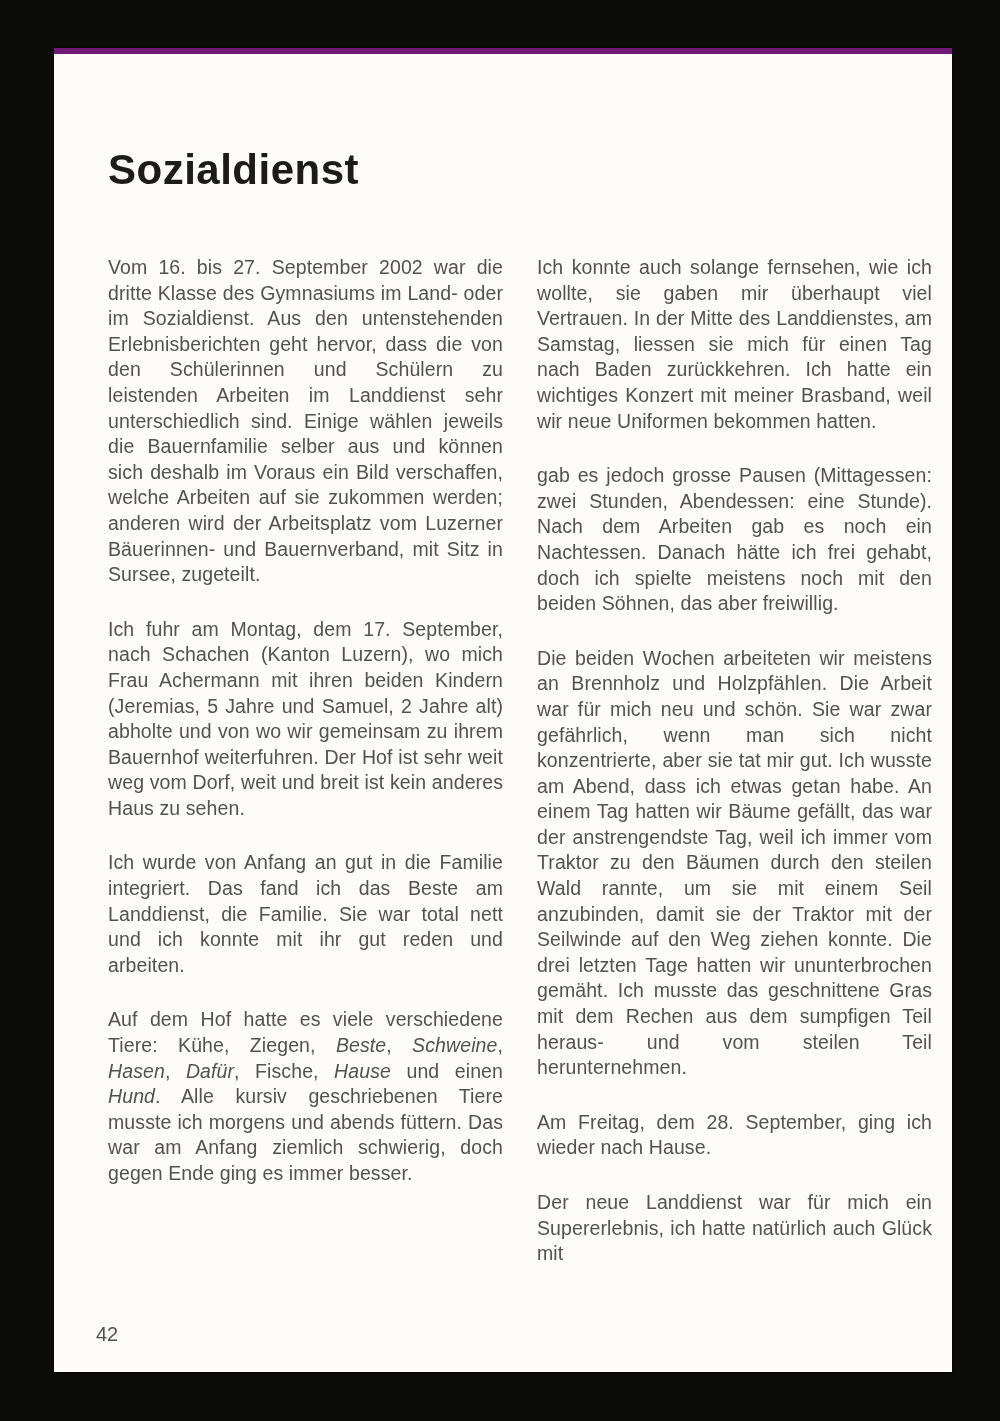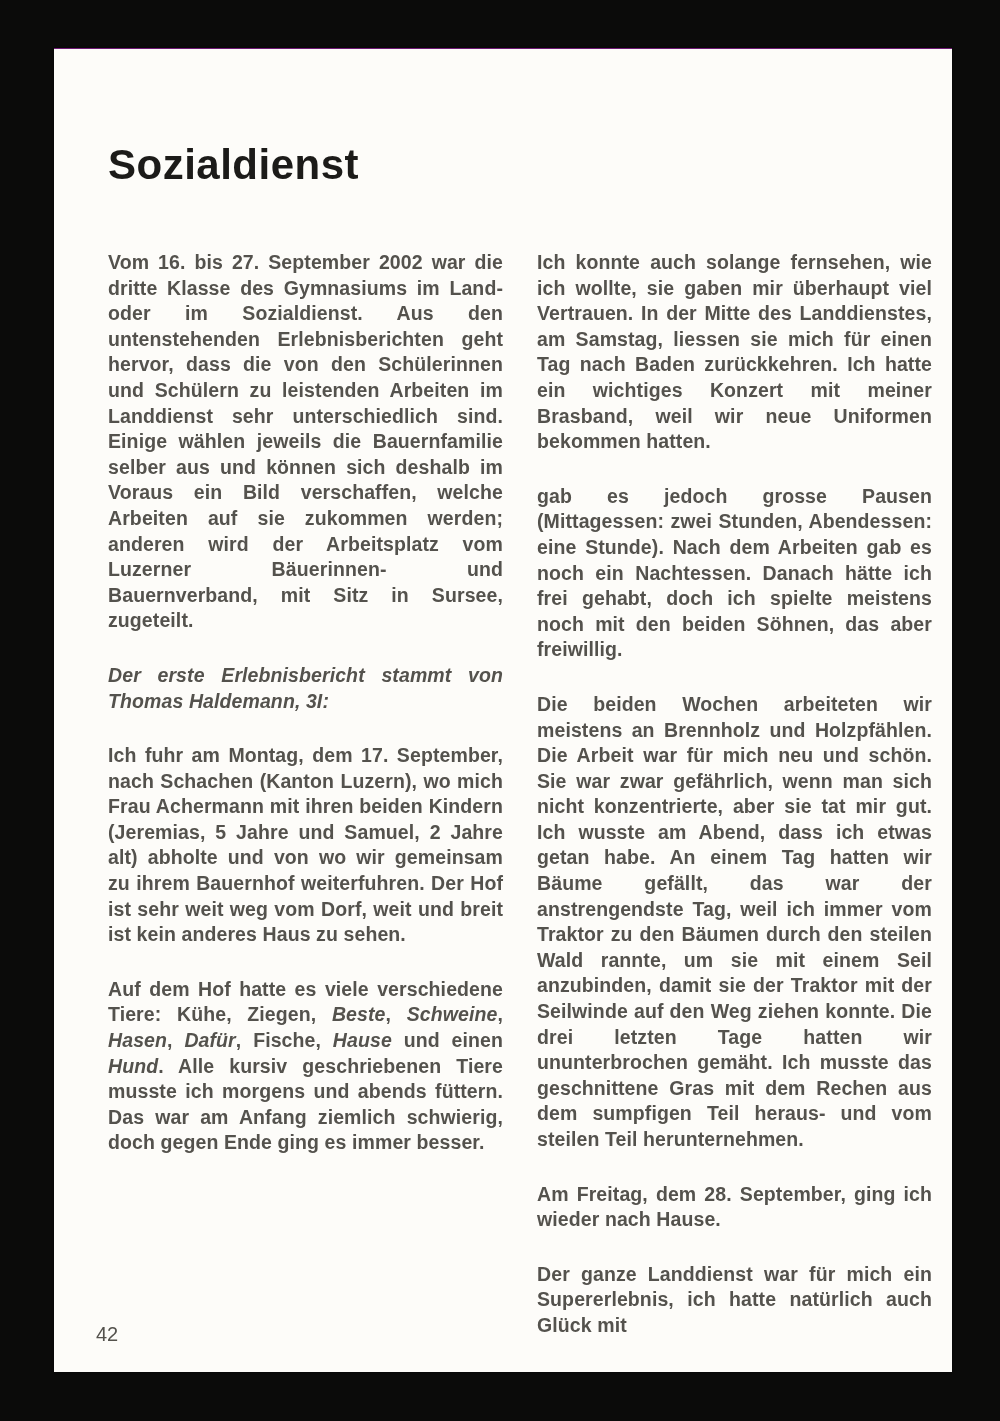--- a/index.html
+++ b/index.html
@@ -19,21 +19,21 @@
     inset: 0;
   }
   .page {
     position: absolute;
     left: 54px;
     top: 48px;
     width: 898px;
     height: 1324px;
     box-sizing: border-box;
     background: var(--paper, #fdfcf9);
-    border-top: 1px solid #701a75;
+    border-top: 6px solid #701a75;
     padding: 95px 20px 0 54px;
     box-shadow: 0 0 2px rgba(0,0,0,0.6);
   }
   .title {
     margin: 0;
     font-size: 42px;
     line-height: 1;
     font-weight: bold;
     letter-spacing: 0.5px;
     color: var(--title-ink, #1c1b19);
@@ -46,21 +46,20 @@
   .col {
     width: 395px;
   }
   .para {
     margin: 0 0 29px 0;
     font-size: 19.5px;
     line-height: 25.6px;
     letter-spacing: 0.1px;
     color: var(--ink, #54524d);
     text-align: justify;
-    font-weight: bold;
   }
   .para.italic {
     font-style: italic;
   }
   .para em {
     font-style: italic;
   }
   .pagenum {
     position: absolute;
     left: 42px;
@@ -74,30 +73,30 @@
 
 <div class="scan-frame">
   <div class="page">
 
     <h1 class="title">Sozialdienst</h1>
 
     <div class="columns">
 
       <div class="col">
         <p class="para">Vom 16. bis 27. September 2002 war die dritte Klasse des Gymnasiums im Land- oder im Sozialdienst. Aus den untenstehenden Erlebnisberichten geht hervor, dass die von den Schülerinnen und Schülern zu leistenden Arbeiten im Landdienst sehr unterschiedlich sind. Einige wählen jeweils die Bauernfamilie selber aus und können sich deshalb im Voraus ein Bild verschaffen, welche Arbeiten auf sie zukommen werden; anderen wird der Arbeitsplatz vom Luzerner Bäuerinnen- und Bauernverband, mit Sitz in Sursee, zugeteilt.</p>
-        <p class="para italic">Der erste Erlebnisbericht stammt von Thomas Haldemann, 3I:</p>
         <p class="para">Ich fuhr am Montag, dem 17. September, nach Schachen (Kanton Luzern), wo mich Frau Achermann mit ihren beiden Kindern (Jeremias, 5 Jahre und Samuel, 2 Jahre alt) abholte und von wo wir gemeinsam zu ihrem Bauernhof weiterfuhren. Der Hof ist sehr weit weg vom Dorf, weit und breit ist kein anderes Haus zu sehen.</p>
+        <p class="para">Ich wurde von Anfang an gut in die Familie integriert. Das fand ich das Beste am Landdienst, die Familie. Sie war total nett und ich konnte mit ihr gut reden und arbeiten.</p>
         <p class="para">Auf dem Hof hatte es viele verschiedene Tiere: Kühe, Ziegen, <em>Beste</em>, <em>Schweine</em>, <em>Hasen</em>, <em>Dafür</em>, Fische, <em>Hause</em> und einen <em>Hund</em>. Alle kursiv geschriebenen Tiere musste ich morgens und abends füttern. Das war am Anfang ziemlich schwierig, doch gegen Ende ging es immer besser.</p>
       </div>
 
       <div class="col">
         <p class="para">Ich konnte auch solange fernsehen, wie ich wollte, sie gaben mir überhaupt viel Vertrauen. In der Mitte des Landdienstes, am Samstag, liessen sie mich für einen Tag nach Baden zurückkehren. Ich hatte ein wichtiges Konzert mit meiner Brasband, weil wir neue Uniformen bekommen hatten.</p>
         <p class="para">gab es jedoch grosse Pausen (Mittagessen: zwei Stunden, Abendessen: eine Stunde). Nach dem Arbeiten gab es noch ein Nachtessen. Danach hätte ich frei gehabt, doch ich spielte meistens noch mit den beiden Söhnen, das aber freiwillig.</p>
         <p class="para">Die beiden Wochen arbeiteten wir meistens an Brennholz und Holzpfählen. Die Arbeit war für mich neu und schön. Sie war zwar gefährlich, wenn man sich nicht konzentrierte, aber sie tat mir gut. Ich wusste am Abend, dass ich etwas getan habe. An einem Tag hatten wir Bäume gefällt, das war der anstrengendste Tag, weil ich immer vom Traktor zu den Bäumen durch den steilen Wald rannte, um sie mit einem Seil anzubinden, damit sie der Traktor mit der Seilwinde auf den Weg ziehen konnte. Die drei letzten Tage hatten wir ununterbrochen gemäht. Ich musste das geschnittene Gras mit dem Rechen aus dem sumpfigen Teil heraus- und vom steilen Teil herunternehmen.</p>
         <p class="para">Am Freitag, dem 28. September, ging ich wieder nach Hause.</p>
-        <p class="para">Der ganze Landdienst war für mich ein Supererlebnis, ich hatte natürlich auch Glück mit</p>
+        <p class="para">Der neue Landdienst war für mich ein Supererlebnis, ich hatte natürlich auch Glück mit</p>
       </div>
 
     </div>
 
     <div class="pagenum">42</div>
   </div>
 </div>
 
 </body></html>

